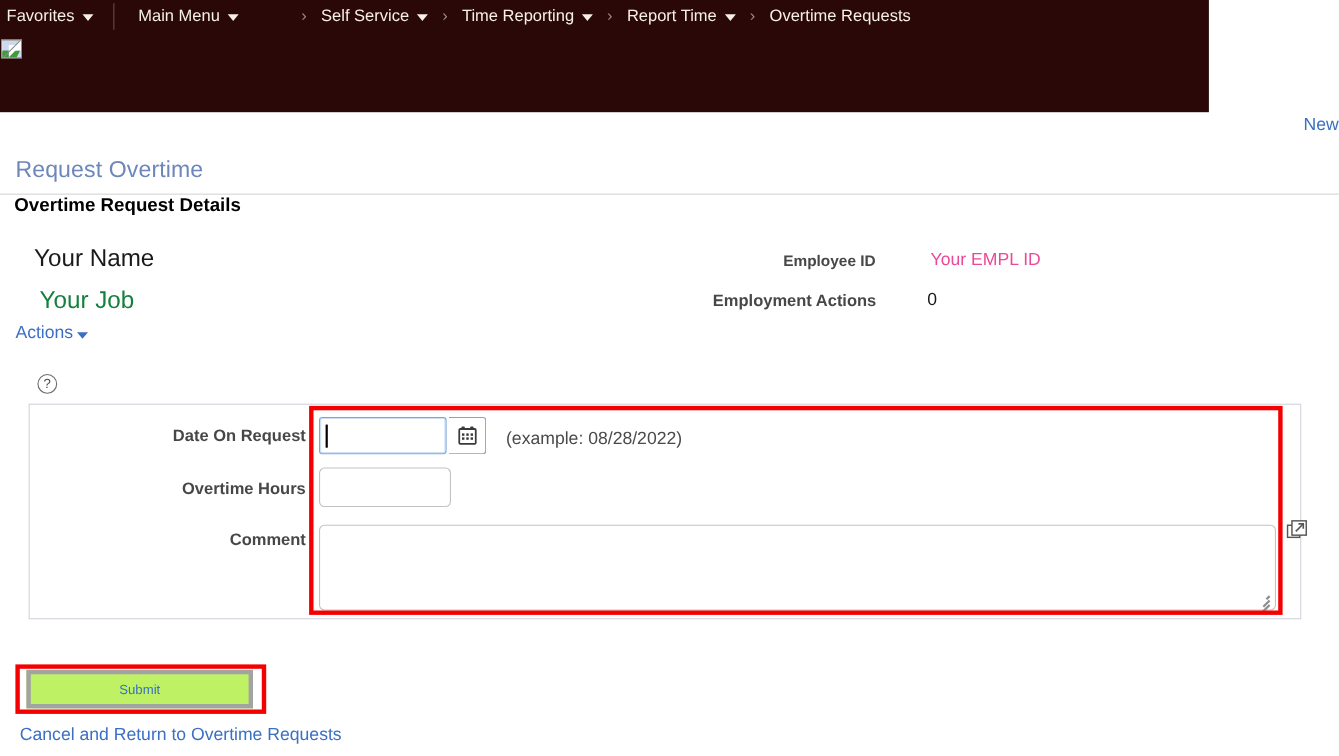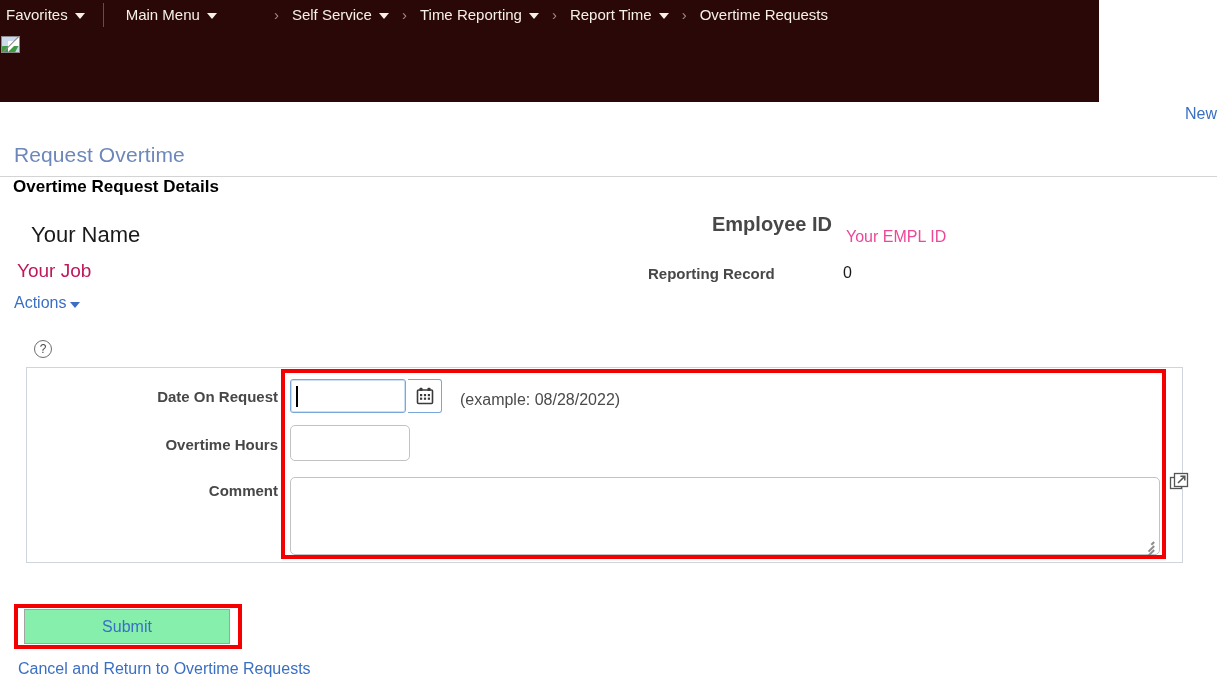--- a/index.html
+++ b/index.html
@@ -158,30 +158,30 @@
   
   .emp-name {
     position: absolute;
     left: 31px;
     top: 222px;
     font-size: 22px;
     color: #1a1a1a;
   }
   .emp-job {
     position: absolute;
-    left: 17px;
+    left: 36px;
     top: 260px;
-    font-size: 19px;
-    color: #be185d;
+    font-size: 22px;
+    color: #15803d;
   }
   .emp-id-label {
     position: absolute;
     left: 712px;
-    top: 213px;
-    font-size: 20px;
+    top: 229px;
+    font-size: 14px;
     font-weight: bold;
     color: #474747;
   }
   .emp-id-value {
     position: absolute;
     left: 846px;
     top: 228px;
     font-size: 16px;
     color: #ec4899;
   }
@@ -382,25 +382,25 @@
     cursor: pointer;
   }
 
   
   .submit-btn {
     position: absolute;
     left: 24px;
     top: 609px;
     width: 206px;
     height: 35px;
-    background: #86efac;
-    border: 1px solid #a3a3a3;
+    background: #bef264;
+    border: 4px solid #a3a3a3;
     box-sizing: border-box;
     color: #3a6fc4;
-    font-size: 16px;
+    font-size: 12px;
     font-family: "Liberation Sans", sans-serif;
     cursor: pointer;
     padding: 0;
   }
   .cancel-link {
     position: absolute;
     left: 18px;
     top: 660px;
     font-size: 16px;
     color: #3a6fc4;
@@ -489,21 +489,21 @@
 </div>
 
 <div class="page-title">Request Overtime</div>
 <div class="title-divider"></div>
 <div class="section-title">Overtime Request Details</div>
 
 <div class="emp-name">Your Name</div>
 <div class="emp-job">Your Job</div>
 <div class="emp-id-label">Employee ID</div>
 <div class="emp-id-value">Your EMPL ID</div>
-<div class="emp-rec-label">Reporting Record</div>
+<div class="emp-rec-label">Employment Actions</div>
 <div class="emp-rec-value">0</div>
 
 <div class="actions-link">
   <span>Actions</span>
   <span class="actions-caret"></span>
 </div>
 
 <div class="info-header">
   <span class="help-icon">?</span>
 </div>

